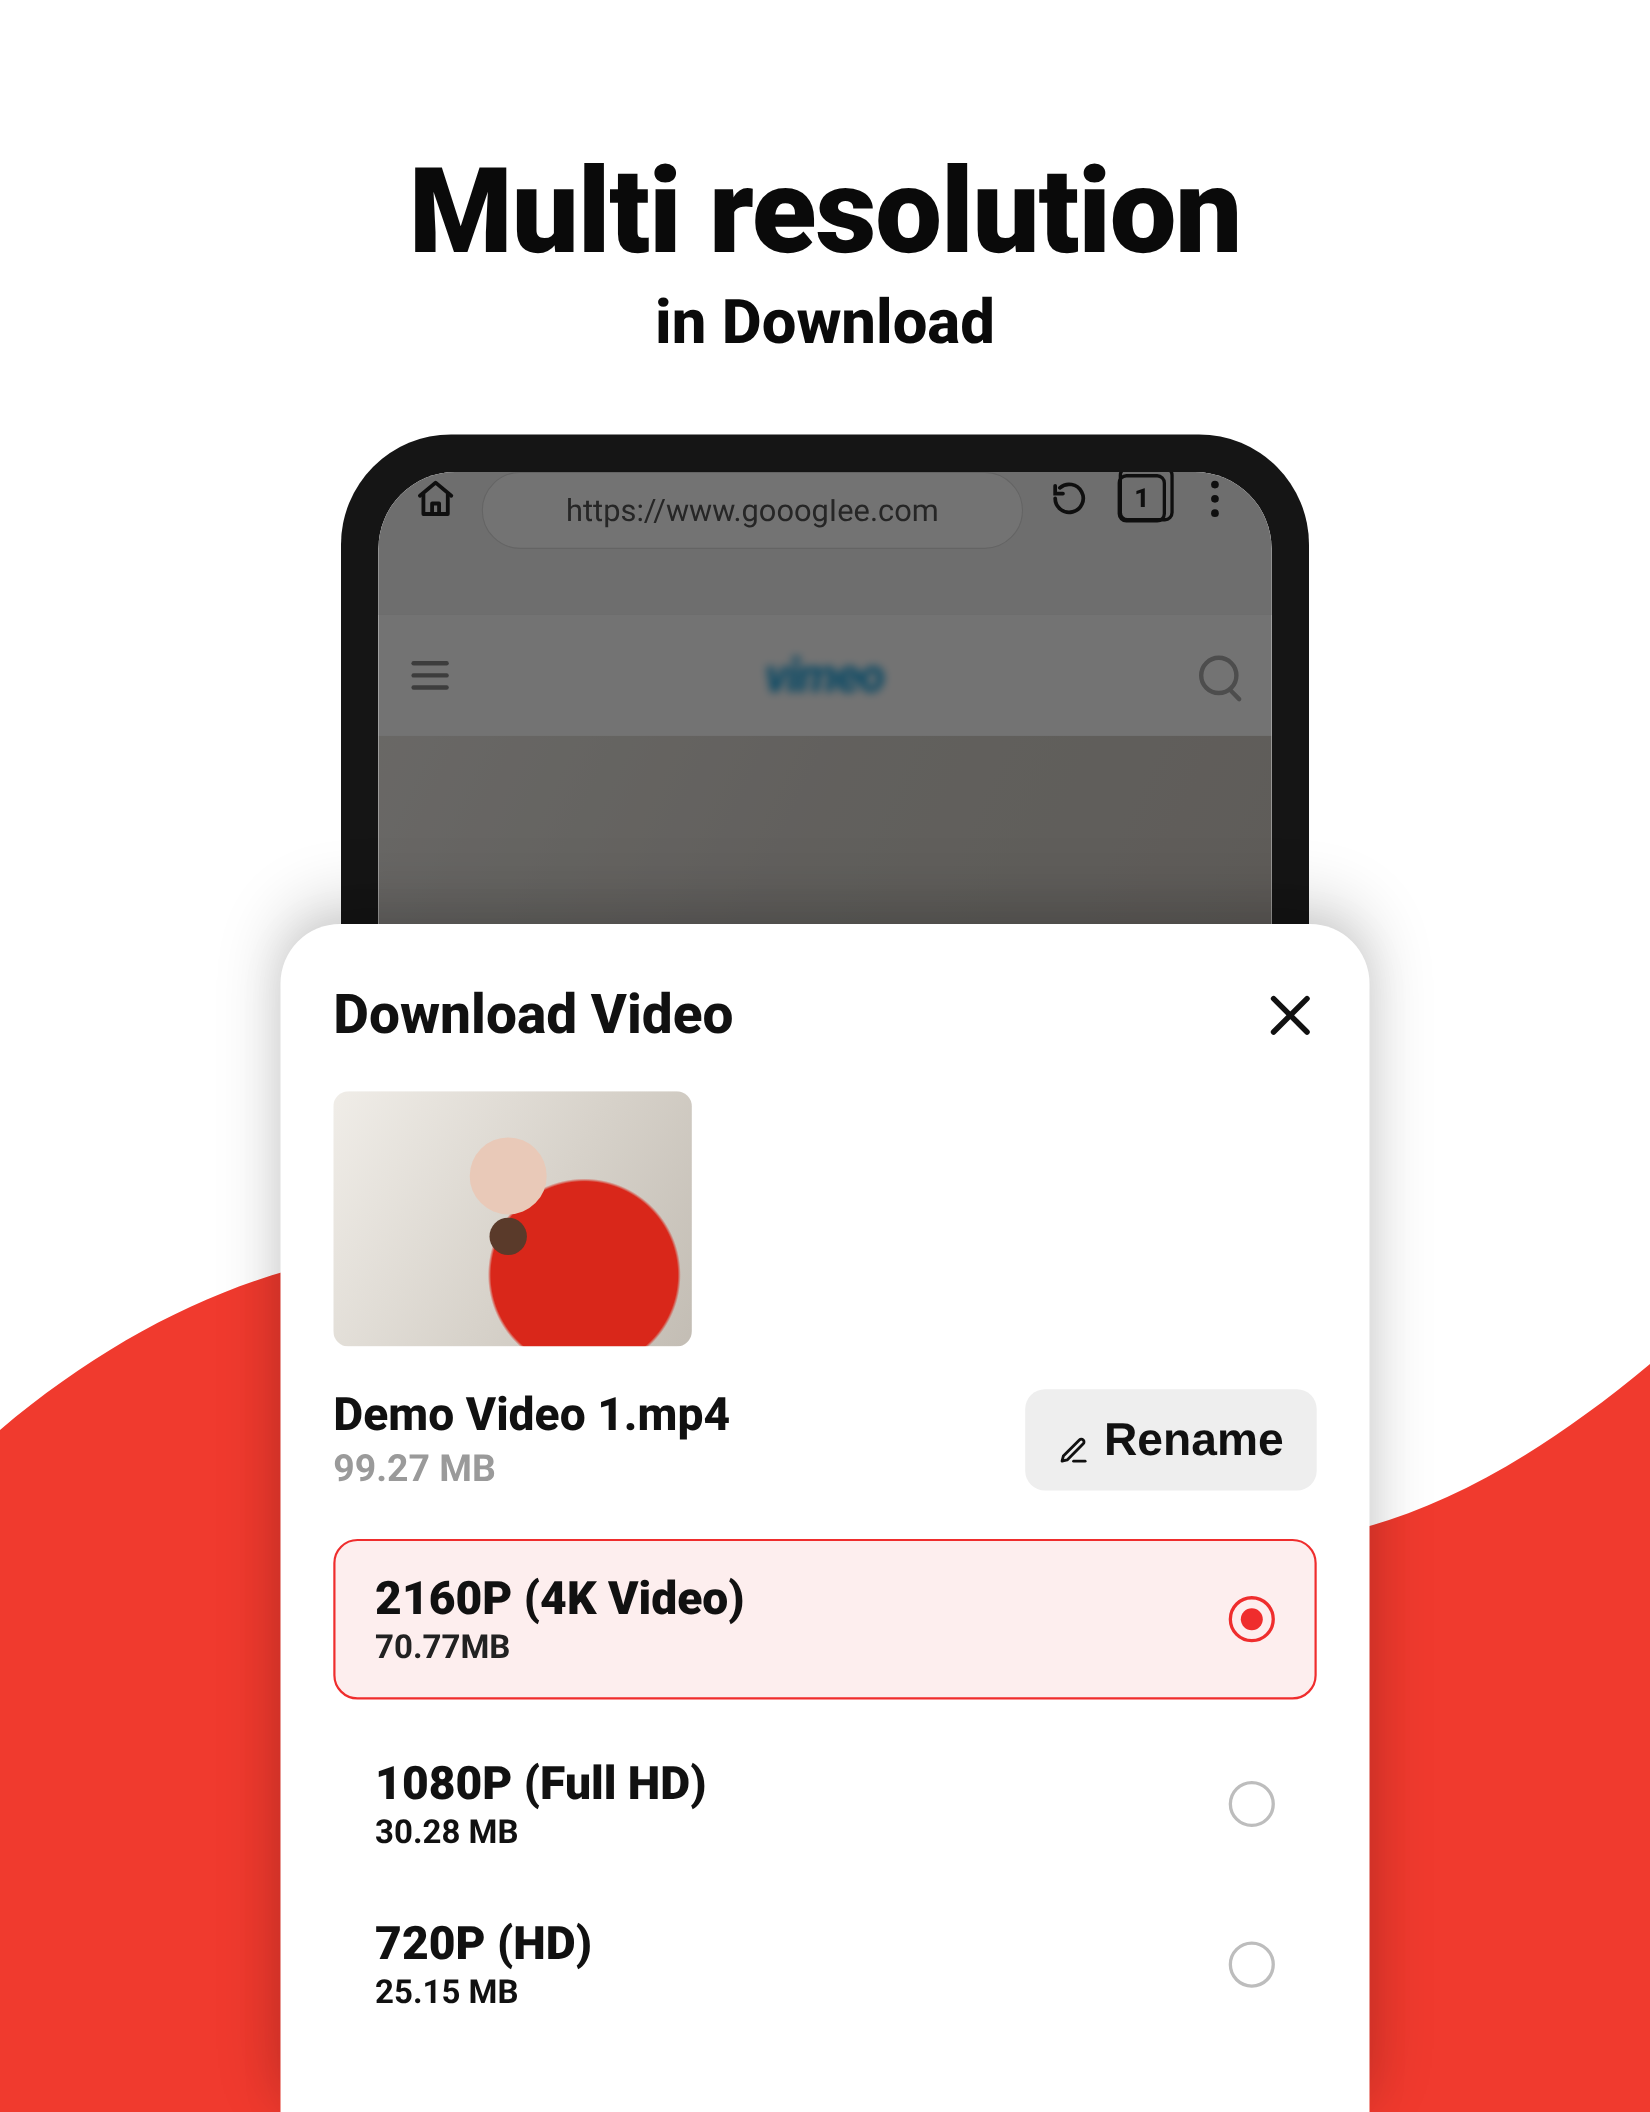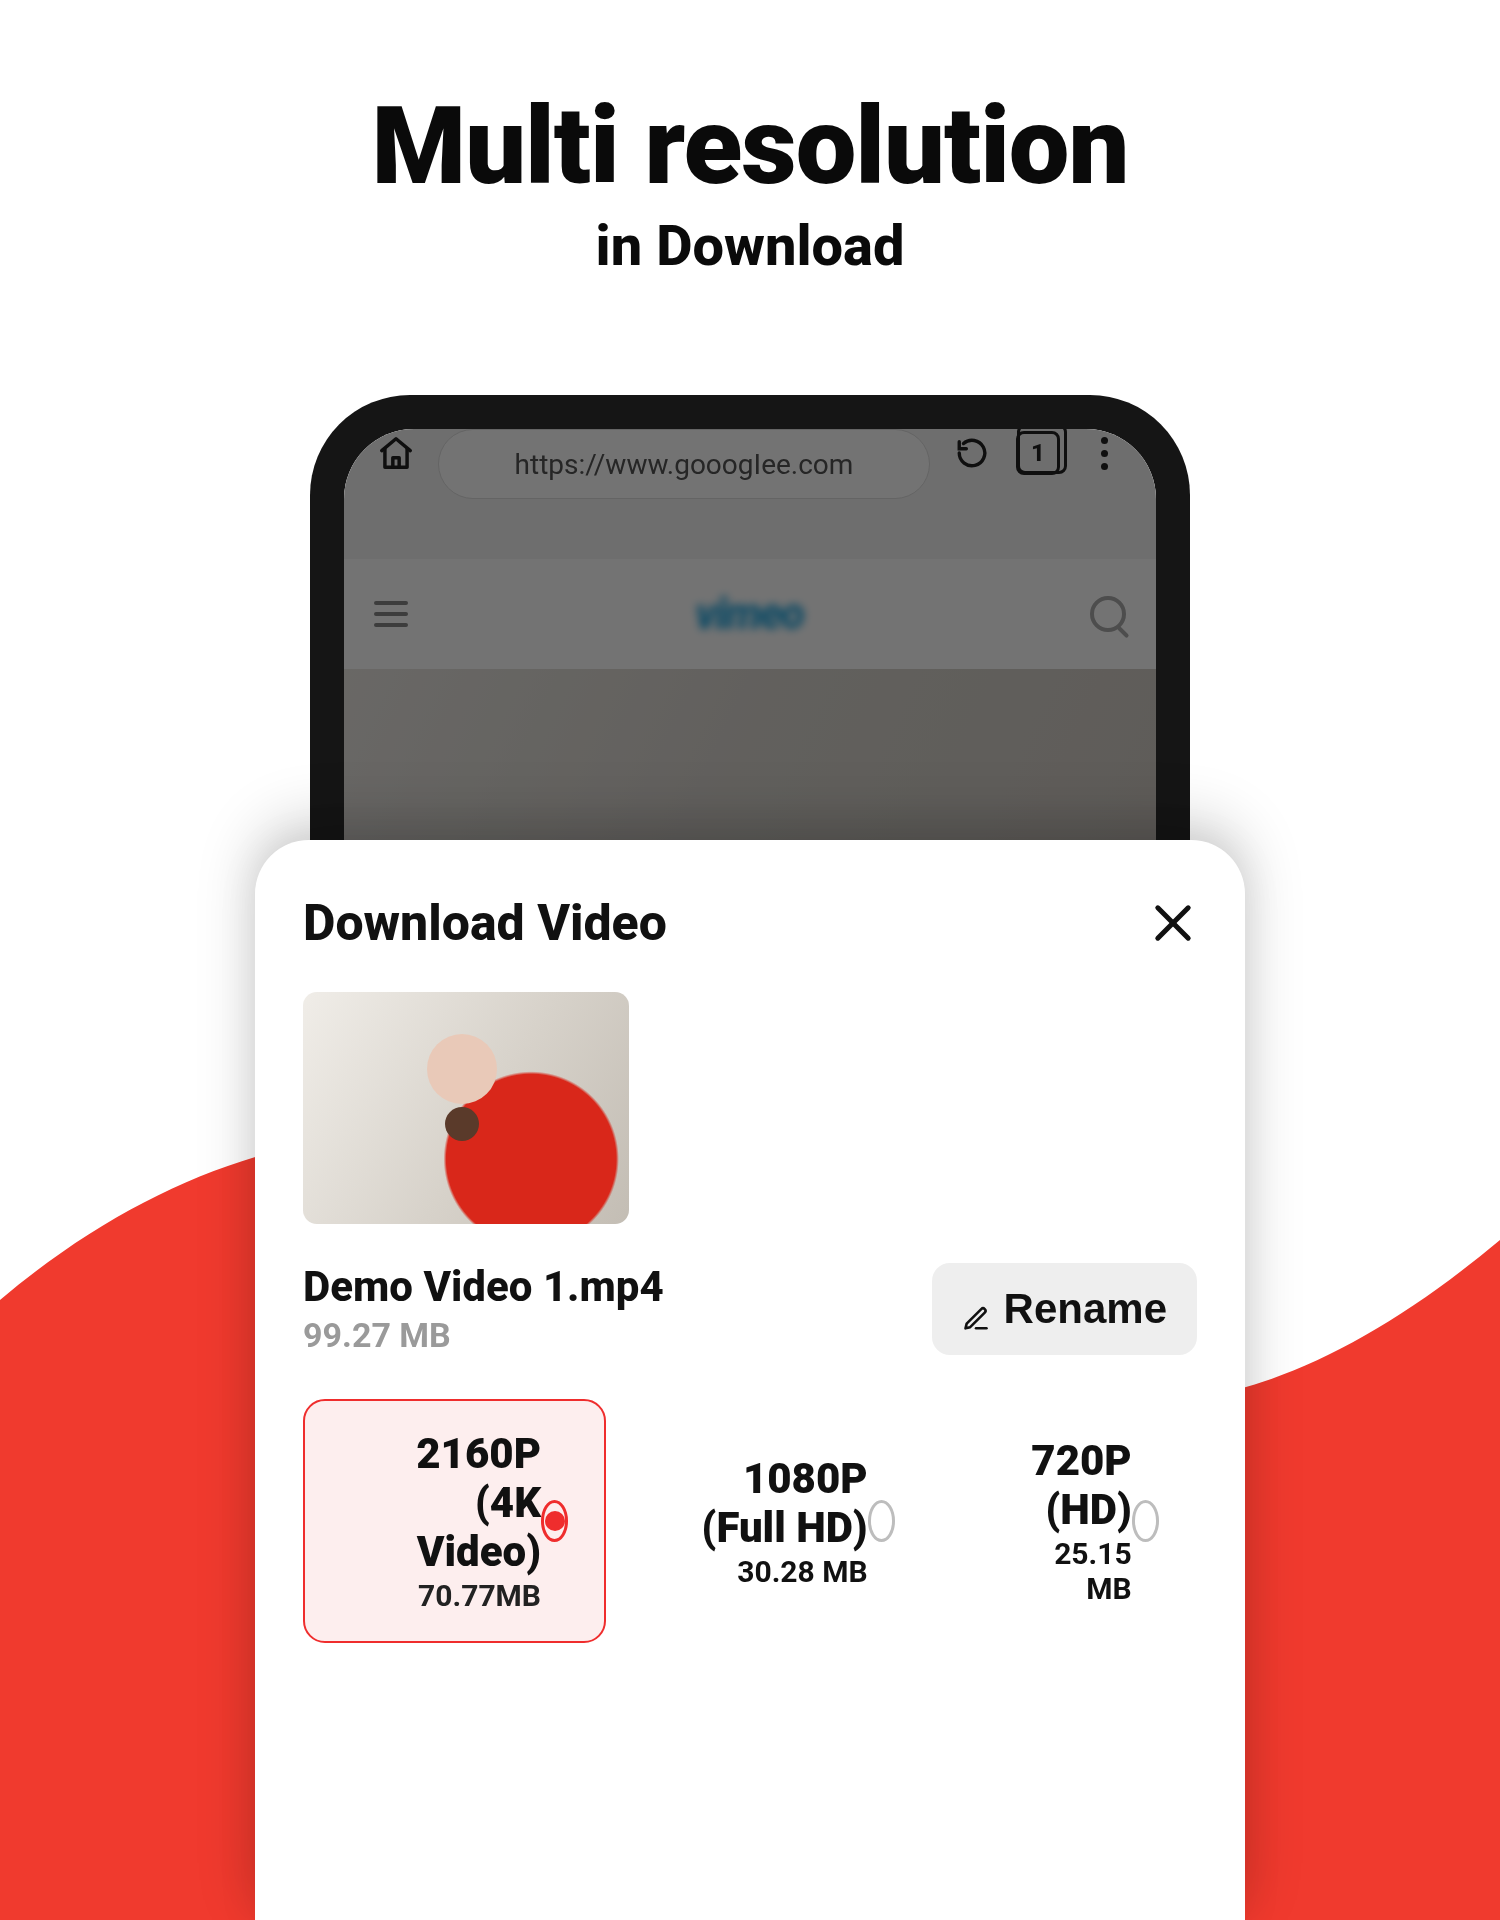--- a/index.html
+++ b/index.html
@@ -28,20 +28,21 @@
     padding-top: 90px;
     position: relative;
     z-index: 2;
   }
   .header h1 {
     font-size: 108px;
     font-weight: 900;
     letter-spacing: -1px;
     color: #0a0a0a;
     line-height: 1.05;
+    margin-top: 47px;
   }
   .header h2 {
     font-size: 56px;
     font-weight: 800;
     color: #0a0a0a;
     margin-top: 10px;
   }
 
   
   .phone {
@@ -252,22 +253,22 @@
     cursor: pointer;
   }
   .pencil{
     width:28px;height:28px;display:inline-block;position:relative;
   }
   .pencil svg{width:100%;height:100%;}
 
   .options {
     margin-top: 44px;
     display: flex;
+    flex-direction: column;
     gap: 44px;
-    text-align: right;
   }
   .option {
     display: flex;
     justify-content: space-between;
     align-items: center;
     padding: 28px 36px;
     border-radius: 22px;
     cursor: pointer;
     border: 2px solid transparent;
   }

